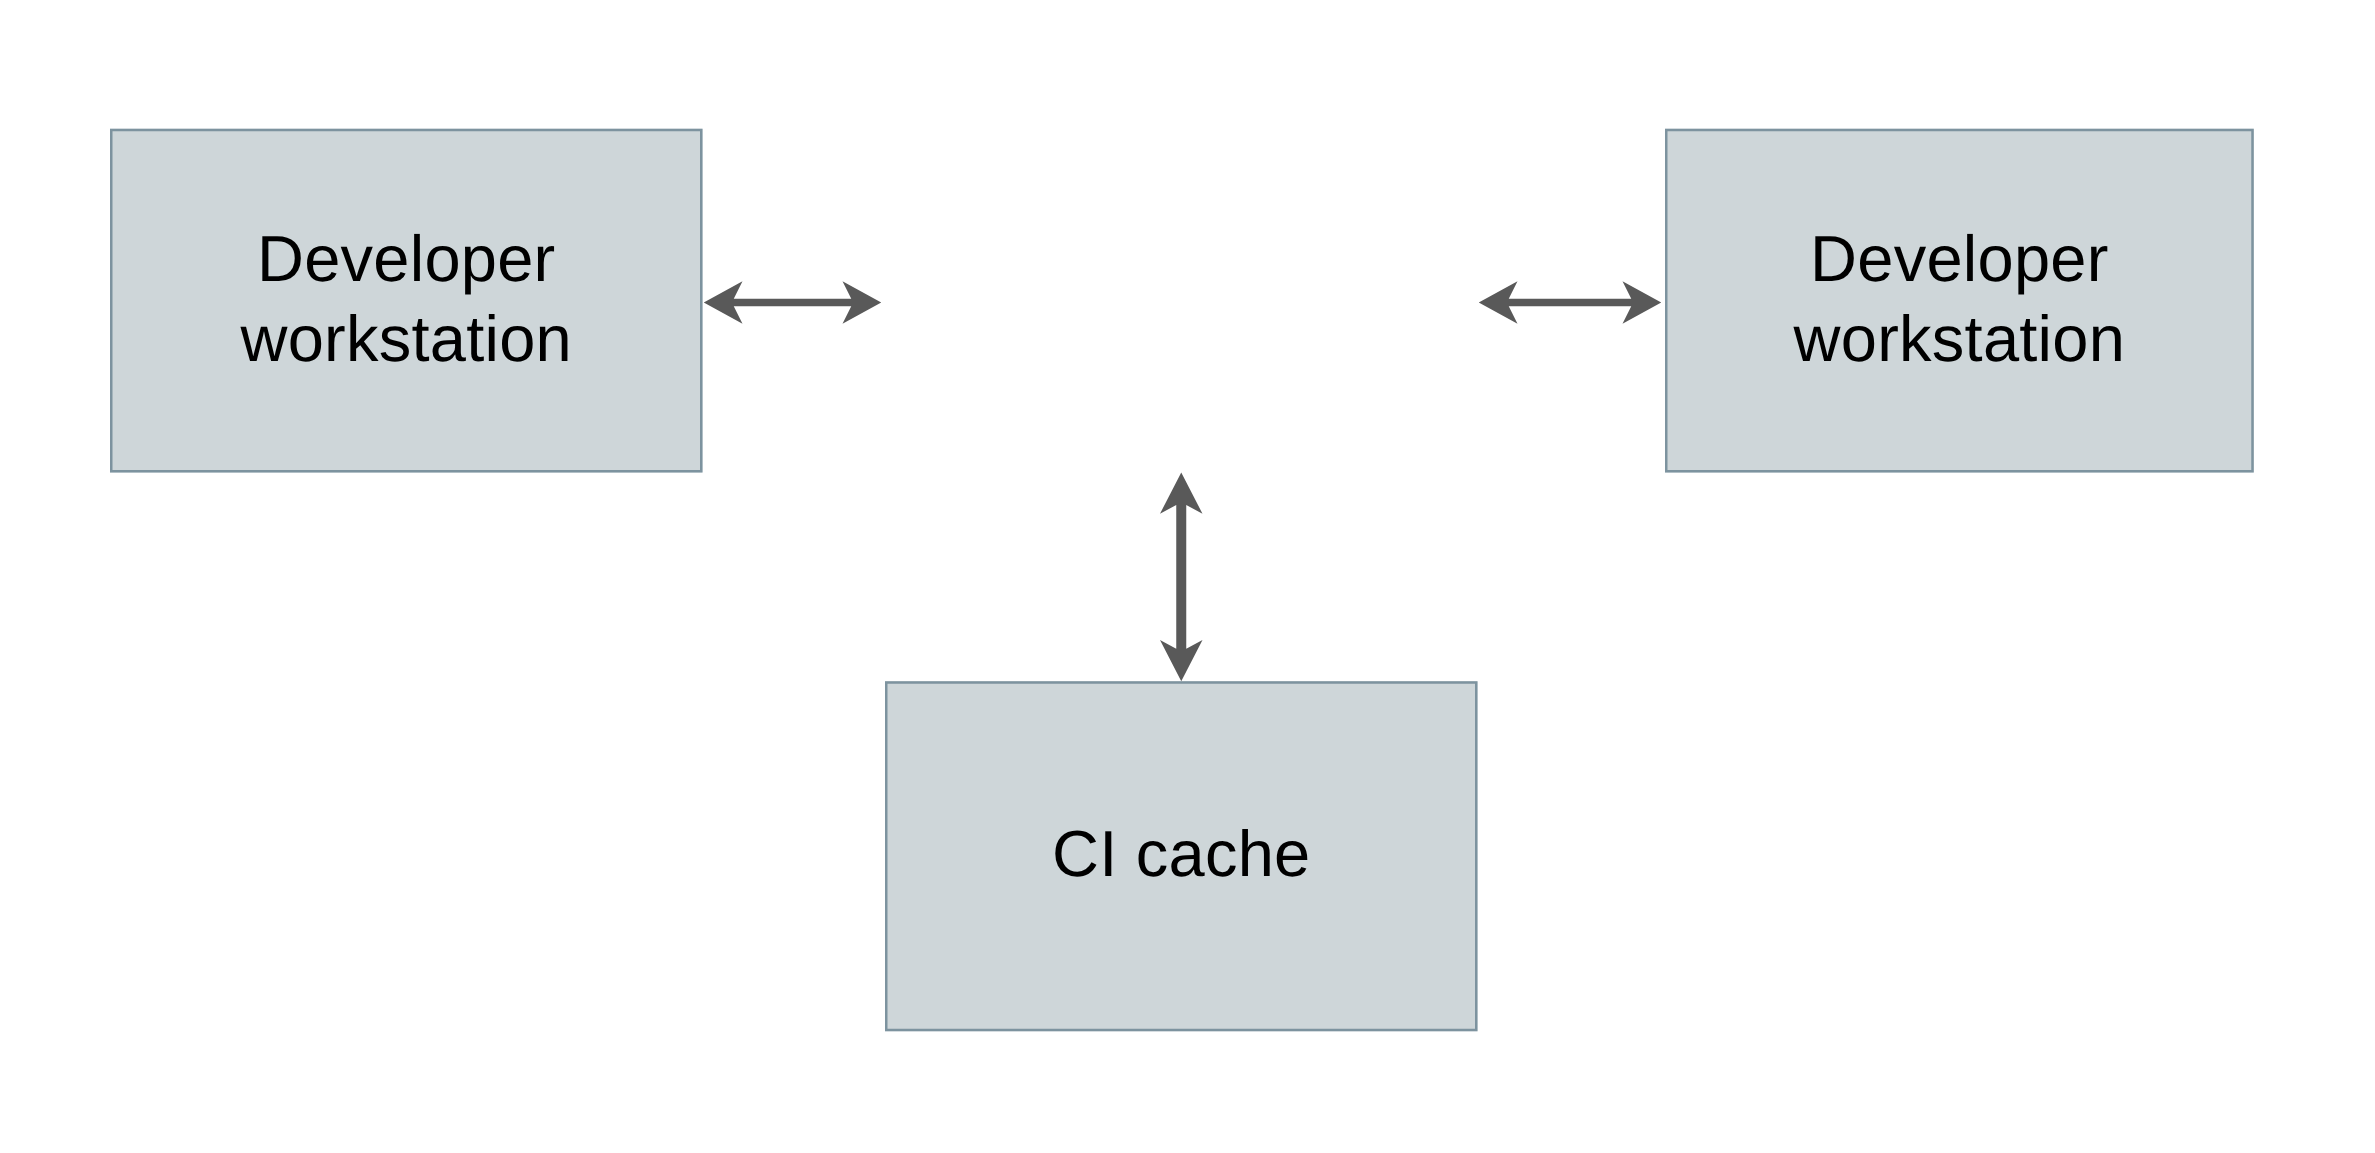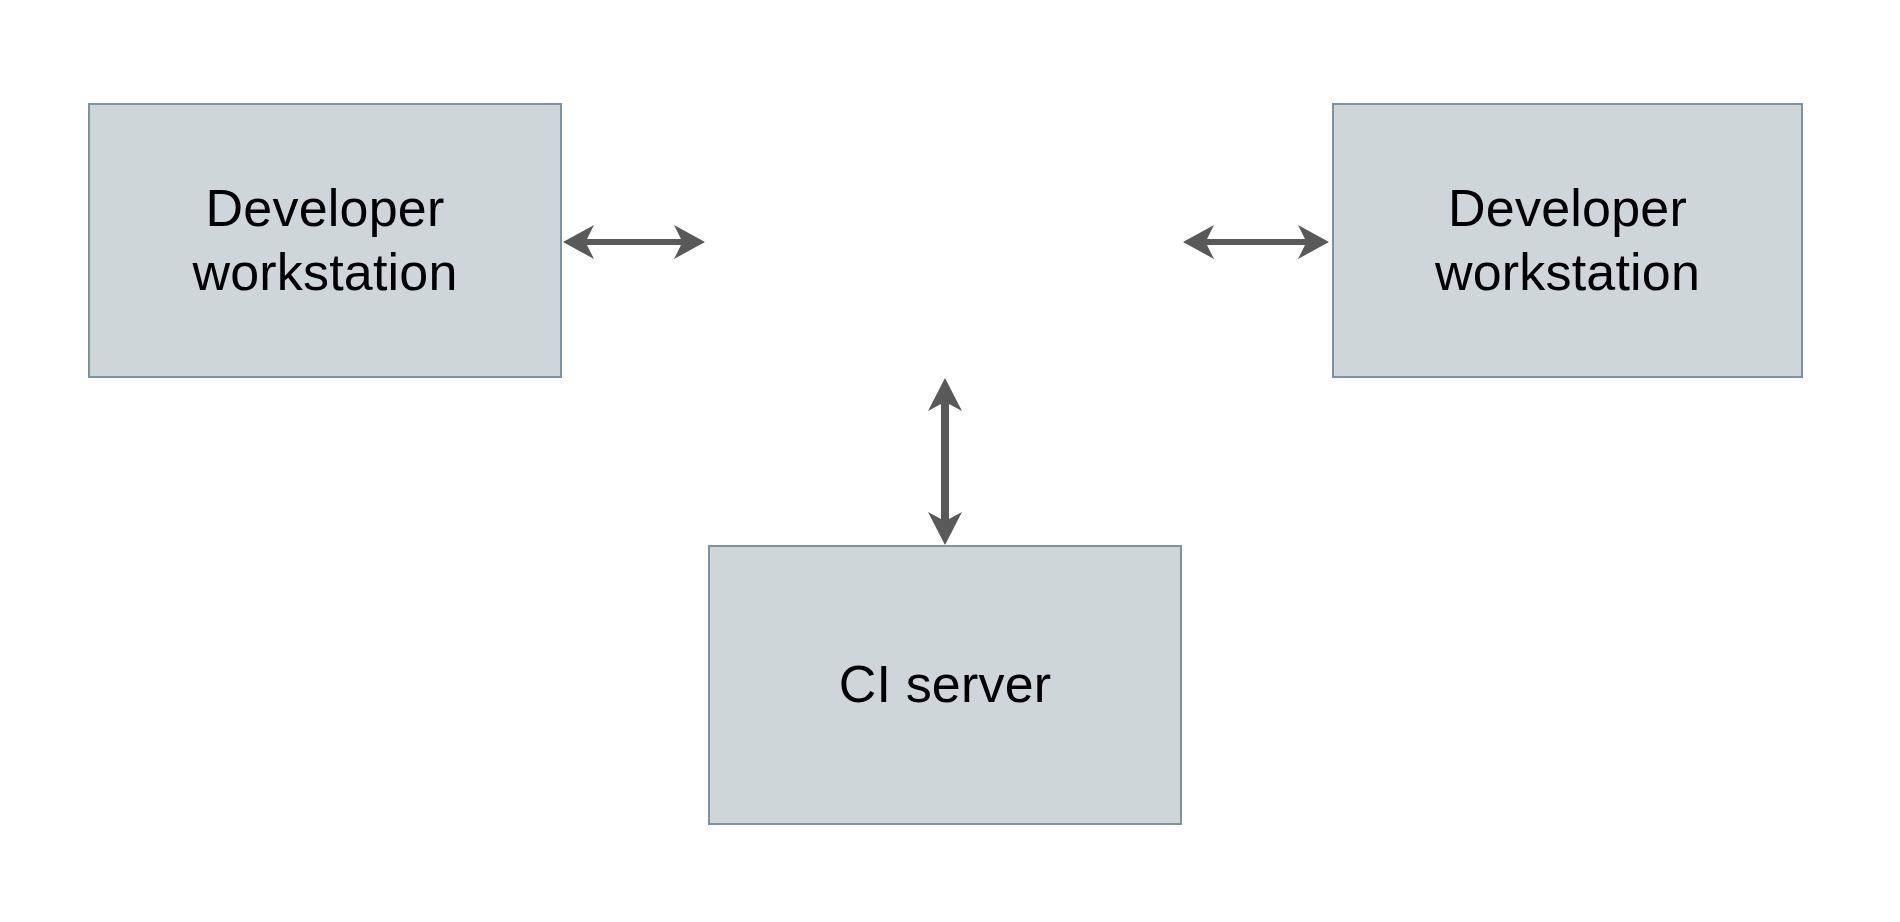--- a/index.html
+++ b/index.html
@@ -66,21 +66,21 @@
 workstation</span>
   </div>
 
 
   <div class="node" id="node-dev-right">
     <span class="node-label">Developer
 workstation</span>
   </div>
 
   <div class="node" id="node-ci">
-    <span class="node-label">CI server</span>
+    <span class="node-label">CI cache</span>
   </div>
 
   <svg class="connector" id="conn-left-shared" viewBox="0 0 152 60" width="152" height="60">
     <path class="arrow-shape" d="M 5,30
              L 36,13
              L 29,27
              L 123,27
              L 116,13
              L 147,30
              L 116,47

